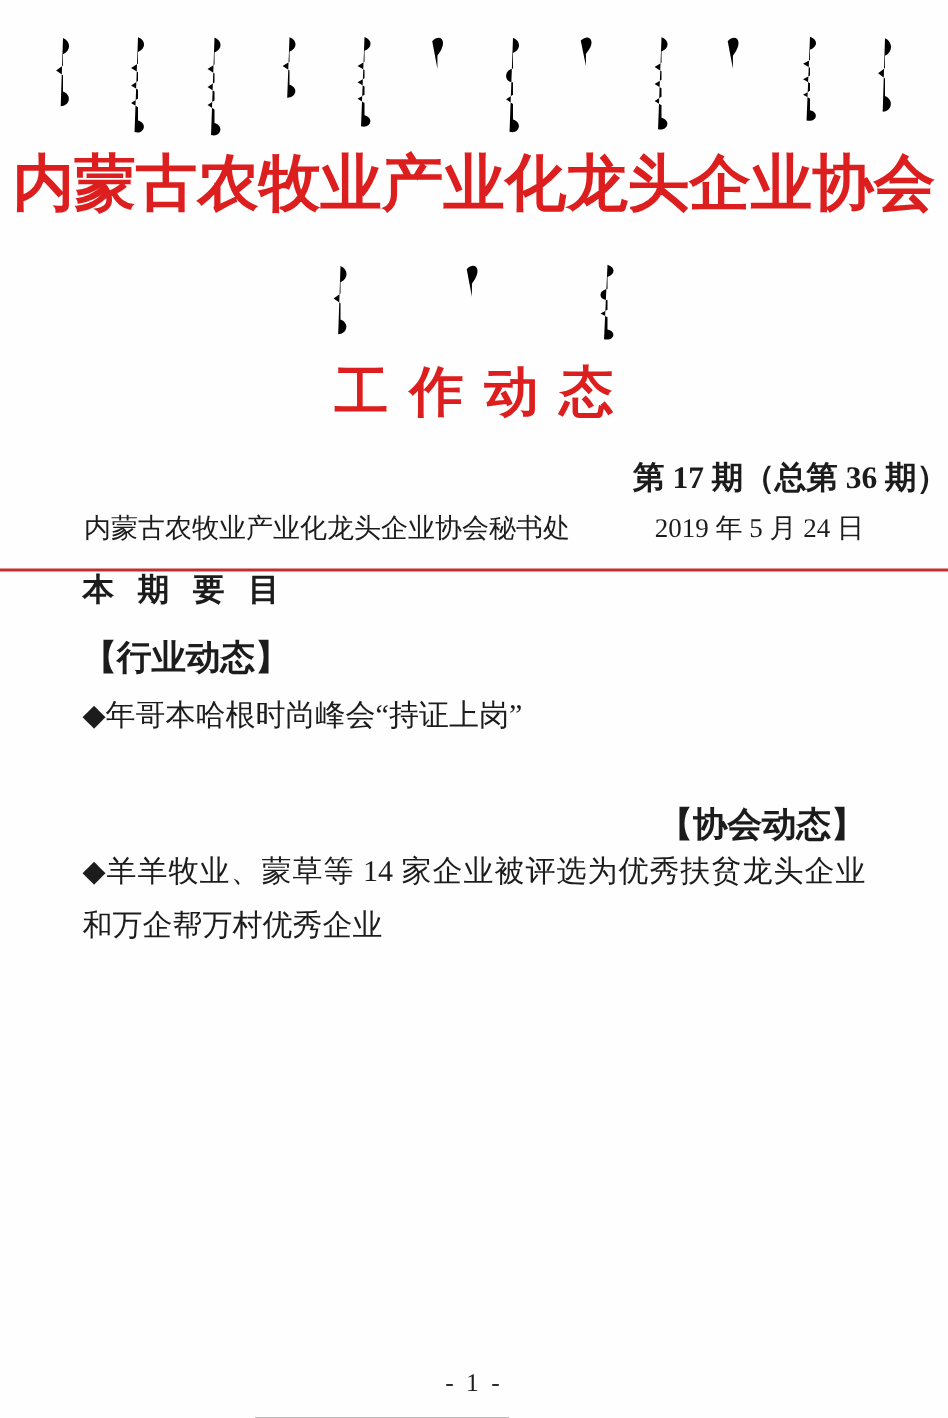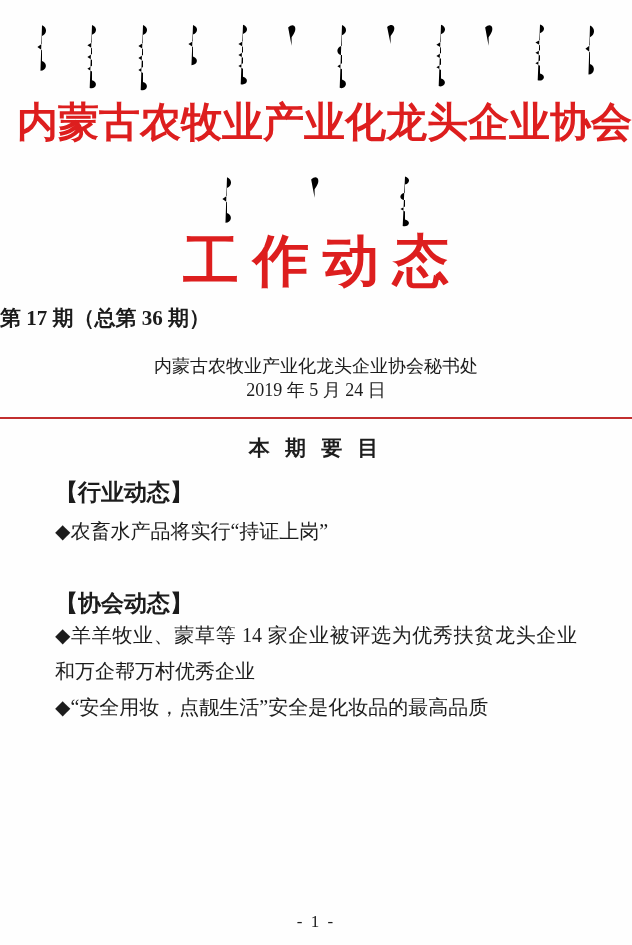--- a/index.html
+++ b/index.html
@@ -20,63 +20,61 @@
   .mong-top{
     display:flex;justify-content:space-between;align-items:flex-start;
     margin:22px 32px 0;height:74px;
   }
   .mong-mid{
     display:flex;justify-content:center;align-items:flex-start;gap:70px;
     margin-top:26px;height:58px;
   }
   
   .org-title{
-    text-align:right;
+    text-align:center;
     font-size:41px;line-height:52px;font-weight:bold;
     color:var(--red);
     white-space:nowrap;
   }
   .bulletin-title{
     text-align:center;
-    font-size:56px;line-height:58px;font-weight:bold;
+    font-size:36px;line-height:58px;font-weight:bold;
     color:var(--red);
     letter-spacing:14px;padding-left:14px;
     white-space:nowrap;
   }
   .issue-line{
-    text-align:left;
+    text-align:right;
     font-size:21px;line-height:24px;font-weight:bold;
     margin-top:16px;
   }
   .meta-row{
-    display:flex;justify-content:space-between;align-items:center;
+    display:flex;justify-content:space-between;align-items:flex-end;
     padding:0 56px;
     font-size:18px;line-height:24px;
-    margin-top:24px;
-    flex-direction:column;
+    margin-top:10px;
   }
   .divider{
     border:0;border-top:2px solid var(--divider);
     margin:15px 0 0 0;
   }
   
   .toc{padding:0 55px;}
   .toc-heading{
-    text-align:center;
-    font-family:Liberation Serif, serif;
+    text-align:left;
+    font-family:Liberation Sans, sans-serif;
     font-size:21px;line-height:26px;font-weight:bold;
     letter-spacing:5px;
-    margin-top:16px;
   }
   .section-label{
     font-family:"Liberation Sans","DejaVu Sans",sans-serif;
     font-size:23px;line-height:28px;font-weight:bold;
     margin-top:17px;
   }
-  .section-label.assoc{margin-top:40px;}
+  .section-label.assoc{margin-top:40px;text-align:right;}
   p.toc-item{
     margin:0;
     font-size:20px;line-height:36px;
     text-align:justify;
     text-justify:inter-ideograph;
   }
   p.toc-item.first{margin-top:7px;}
   
   .page-number{
     position:absolute;left:0;bottom:13px;width:100%;
@@ -168,22 +166,21 @@
     <span>内蒙古农牧业产业化龙头企业协会秘书处</span>
     <span>2019 年 5 月 24 日</span>
   </div>
 
   <hr class="divider">
 
   <div class="toc">
     <div class="toc-heading">本 期 要 目</div>
 
     <div class="section-label">【行业动态】</div>
-    <p class="toc-item first">◆农畜水产品将实行“持证上岗”</p>
+    <p class="toc-item first">◆年哥本哈根时尚峰会“持证上岗”</p>
 
     <div class="section-label assoc">【协会动态】</div>
     <p class="toc-item">◆羊羊牧业、蒙草等 14 家企业被评选为优秀扶贫龙头企业和万企帮万村优秀企业</p>
-    <p class="toc-item">◆“安全用妆，点靓生活”安全是化妆品的最高品质</p>
   </div>
 
   <div class="page-number">- 1 -</div>
 
 </div>
 
 </body></html>

